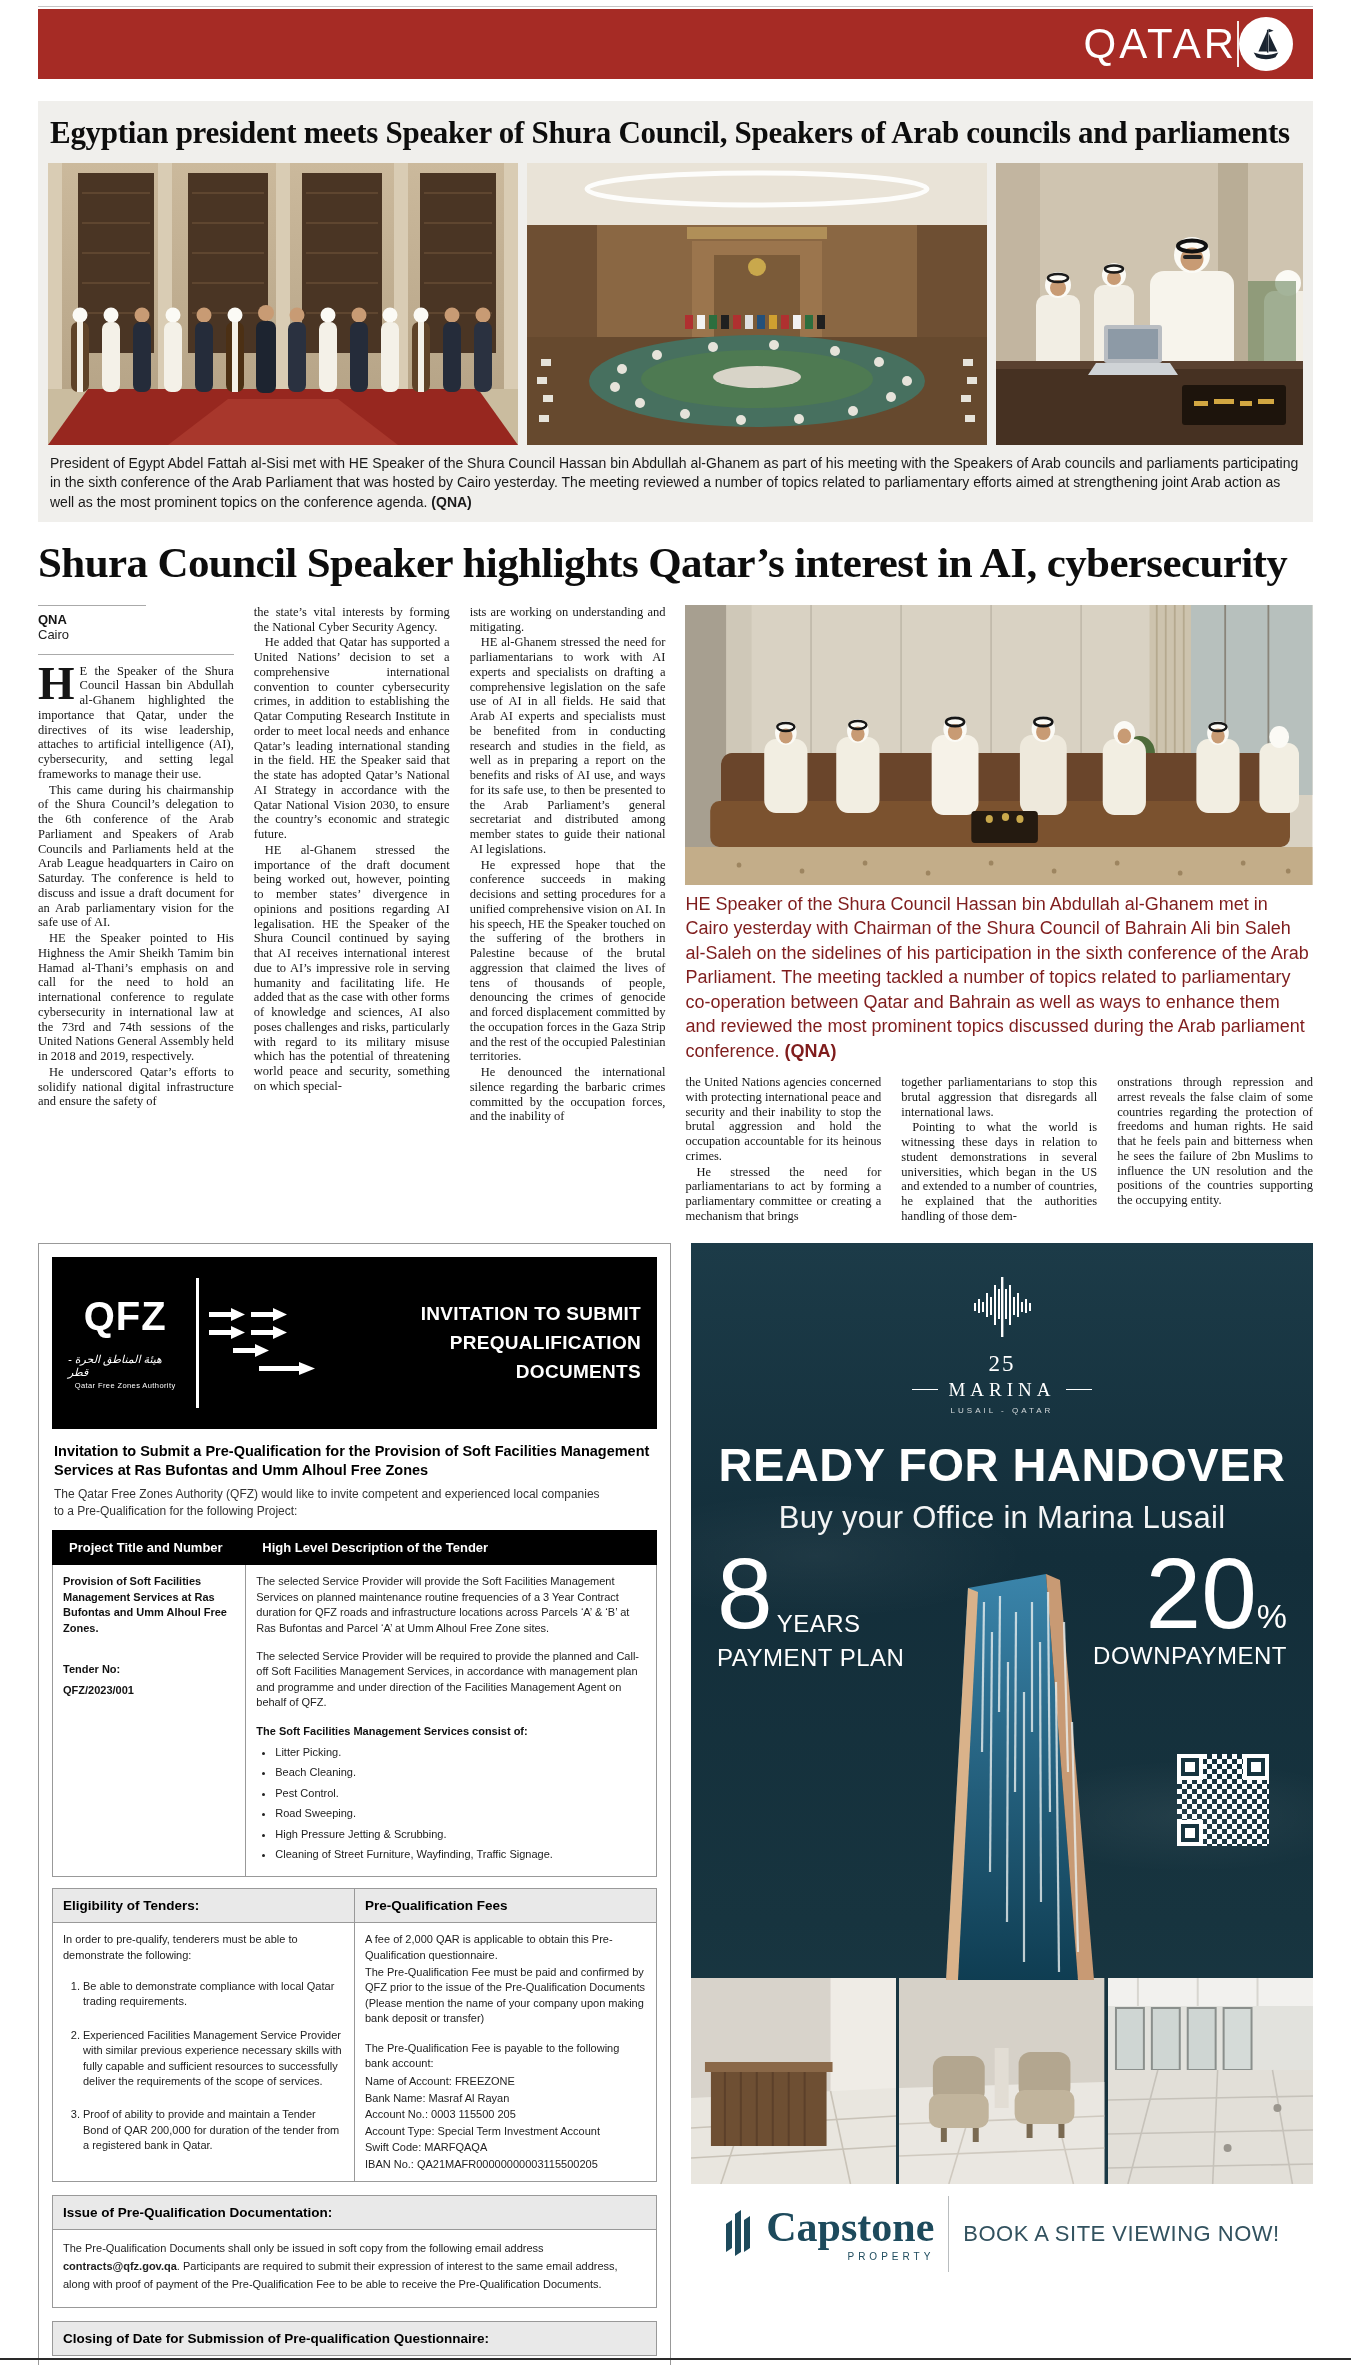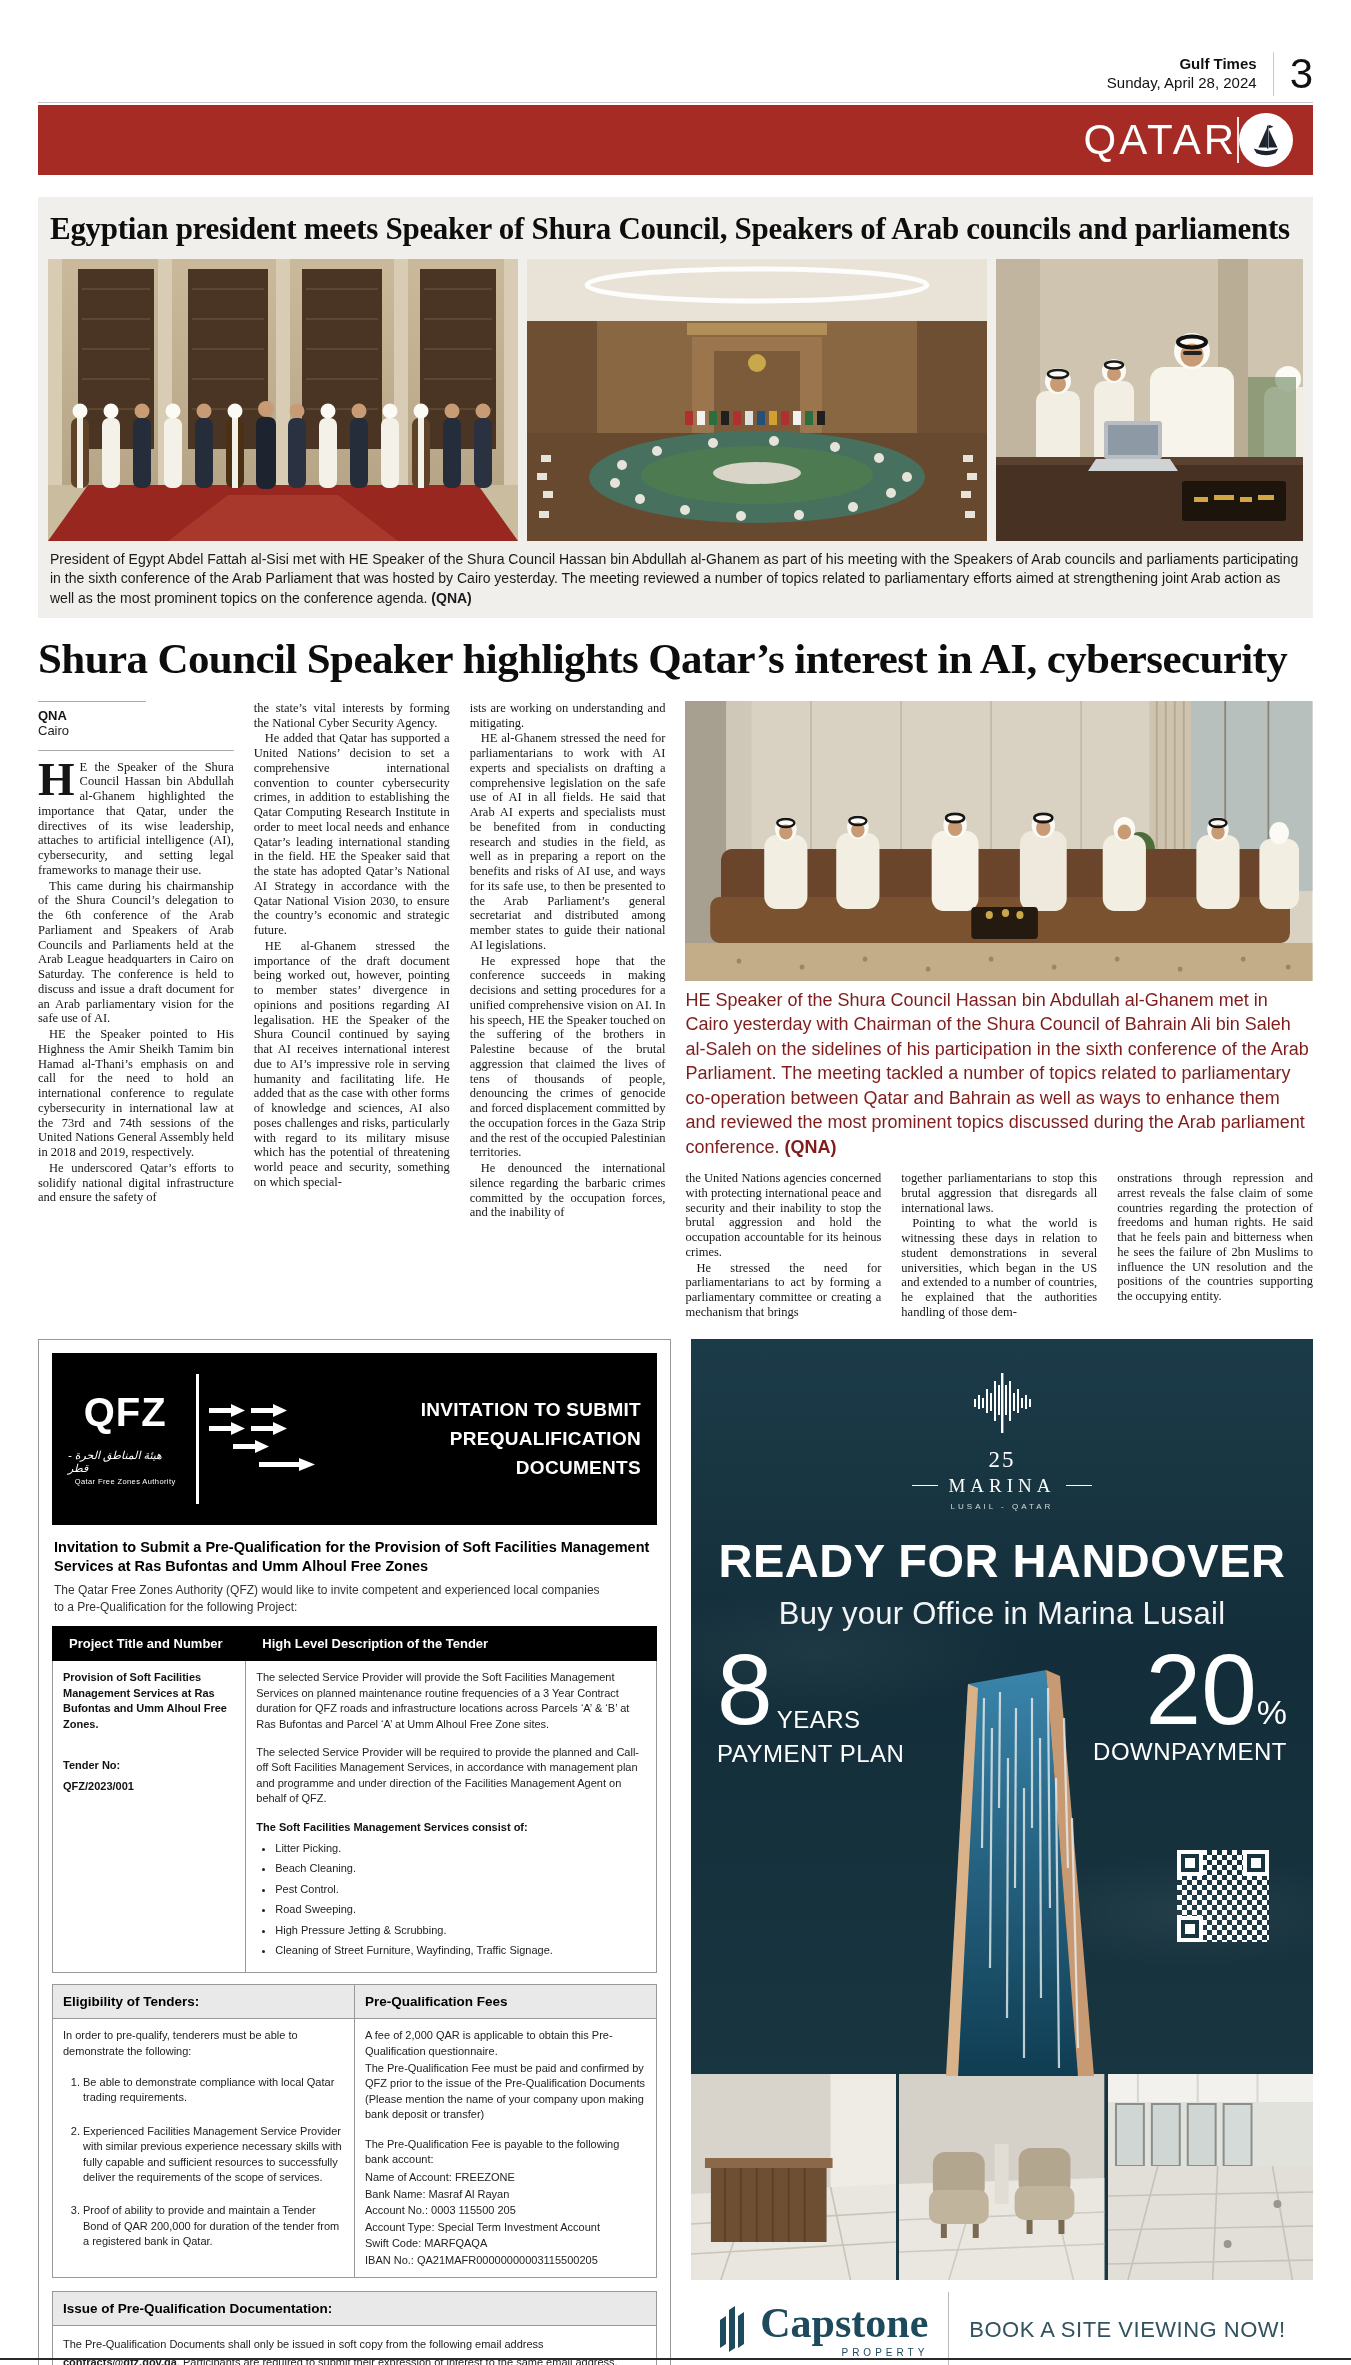--- a/index.html
+++ b/index.html
@@ -108,44 +108,36 @@
   .m-lab2{font-size:24px;letter-spacing:.5px;margin-top:6px;}
   .m-build{position:absolute;left:50%;transform:translateX(-50%);bottom:-2px;height:408px;}
   .m-qr{position:absolute;right:44px;top:208px;width:92px;height:92px;
         background:conic-gradient(#fff 90deg,transparent 90deg 180deg,#fff 180deg 270deg,transparent 270deg);
         background-size:10px 10px;}
   .qrf{position:absolute;width:26px;height:26px;border:4px solid #fff;background:#17343f;box-sizing:border-box;}
   .qrf span{position:absolute;inset:4px;background:#fff;}
   .qrf.tl{top:0;left:0;} .qrf.tr{top:0;right:0;} .qrf.bl{bottom:0;left:0;}
   .m-interiors{display:flex;gap:3px;height:206px;flex:none;}
   .m-interiors svg{flex:1;height:100%;display:block;}
-  .m-footer{background:#fff;flex:1;display:flex;align-items:center;justify-content:center;gap:20px;}
+  .m-footer{background:#fff;flex:1;display:flex;align-items:center;justify-content:center;gap:14px;}
   .cap-logo{display:flex;align-items:flex-start;gap:8px;}
   .cap-name{font-family:"Liberation Serif",serif;font-size:42px;font-weight:bold;color:#1d4a5c;line-height:1;}
   .cap-sub{font-size:10px;letter-spacing:4px;color:#1d4a5c;text-align:right;margin-top:3px;}
   .m-div{width:1px;height:76px;background:#b9bdbf;}
   .m-right{text-align:center;}
   .m-cta{font-size:22px;letter-spacing:.5px;color:#32525f;}
   .m-phone{font-size:49px;font-weight:500;color:#1d4a5c;margin-top:4px;letter-spacing:1px;}
 
   .pagebottom{position:absolute;left:0;right:0;bottom:5px;border-top:2px solid #2a2a2a;}
 </style>
 </head>
 <body>
 
 <div class="page">
 
-  <div class="inner masthead">
-    <div class="mh-text">
-      <div class="mh-paper">Gulf Times</div>
-      <div class="mh-date">Sunday, April 28, 2024</div>
-    </div>
-    <div class="mh-divider"></div>
-    <div class="mh-page">3</div>
-  </div>
 
   <div class="inner redbar-wrap">
     <div class="redbar">
       <div class="redbar-title">QATAR</div>
       <div class="redbar-sep"></div>
       <div class="badge">
         <svg width="38" height="38" viewBox="0 0 40 40">
           <path d="M7 29 Q20 34 33 29 L30 34 Q20 38 10 34 Z" fill="#1a2430"></path>
           <polygon points="12,28 21,7 21,28" fill="#1a2430"></polygon>
           <polygon points="23,9 32,28 23,28" fill="#1a2430"></polygon>

